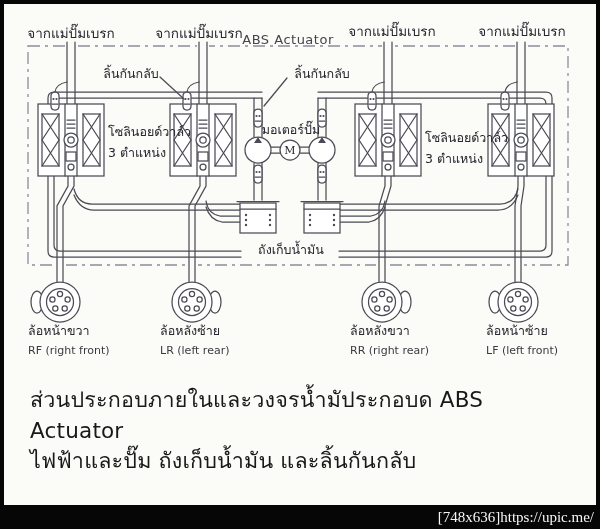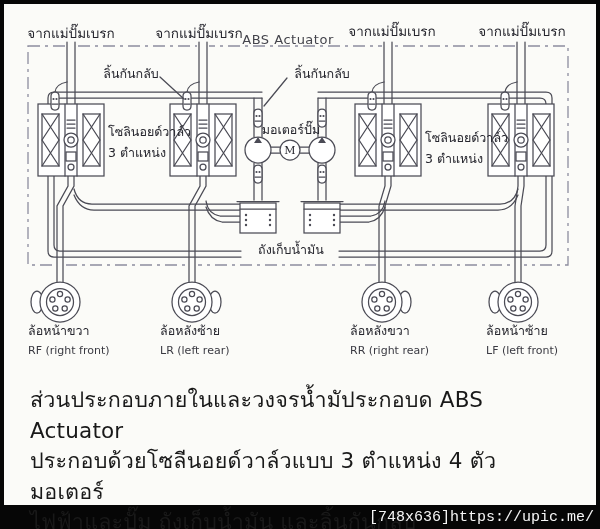--- a/index.html
+++ b/index.html
@@ -16,21 +16,21 @@
   .tlab{font-size:13.5px;fill:#26262e;}
   .alab{font-size:13px;fill:#44444c;letter-spacing:.5px;}
   .clab{font-size:12.5px;fill:#26262e;}
   .elab{font-size:11px;fill:#3a3a42;}
   .mchr{font-size:11px;fill:#26262e;font-family:"DejaVu Serif","Liberation Serif",serif;}
   
   .caption{position:absolute;left:26px;top:381px;width:545px;font-size:21.5px;
            line-height:30.5px;color:#191919;letter-spacing:.2px;}
   
   .watermark{position:absolute;right:6px;bottom:3px;color:#f7f7f7;font-size:15px;
-             font-family:Liberation Mono, monospace;}
+             font-family:Liberation Serif, serif;}
 </style>
 </head>
 <body>
 
 <div class="frame">
   <div class="canvas">
 
     <svg class="diagram" width="592" height="372" viewBox="0 0 592 372" xmlns="http://www.w3.org/2000/svg">
 
       <defs>
@@ -201,19 +201,18 @@
       <text x="156" y="331" class="clab">ล้อหลังซ้าย</text>
       <text x="156" y="350" class="elab">LR (left rear)</text>
       <text x="346" y="331" class="clab">ล้อหลังขวา</text>
       <text x="346" y="350" class="elab">RR (right rear)</text>
       <text x="482" y="331" class="clab">ล้อหน้าซ้าย</text>
       <text x="482" y="350" class="elab">LF (left front)</text>
     </svg>
 
     <div class="caption">
       <div>ส่วนประกอบภายในและวงจรน้ำมัประกอบด ABS Actuator</div>
-      <div>ประกอบด้วยโซลีนอยด์วาล์วแบบ 3 ตำแหน่ง 4 ตัว มอเตอร์</div>
       <div>ไฟฟ้าและปั๊ม ถังเก็บน้ำมัน และลิ้นกันกลับ</div>
     </div>
   </div>
 
   <div class="watermark">[748x636]https://upic.me/</div>
 </div>
 
 </body></html>

